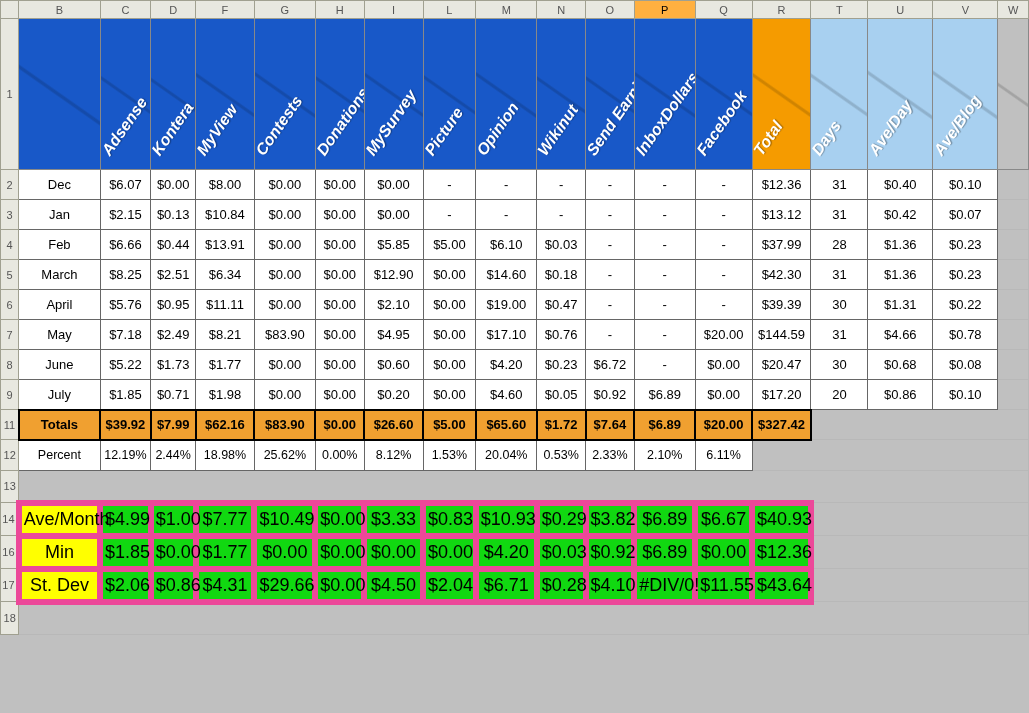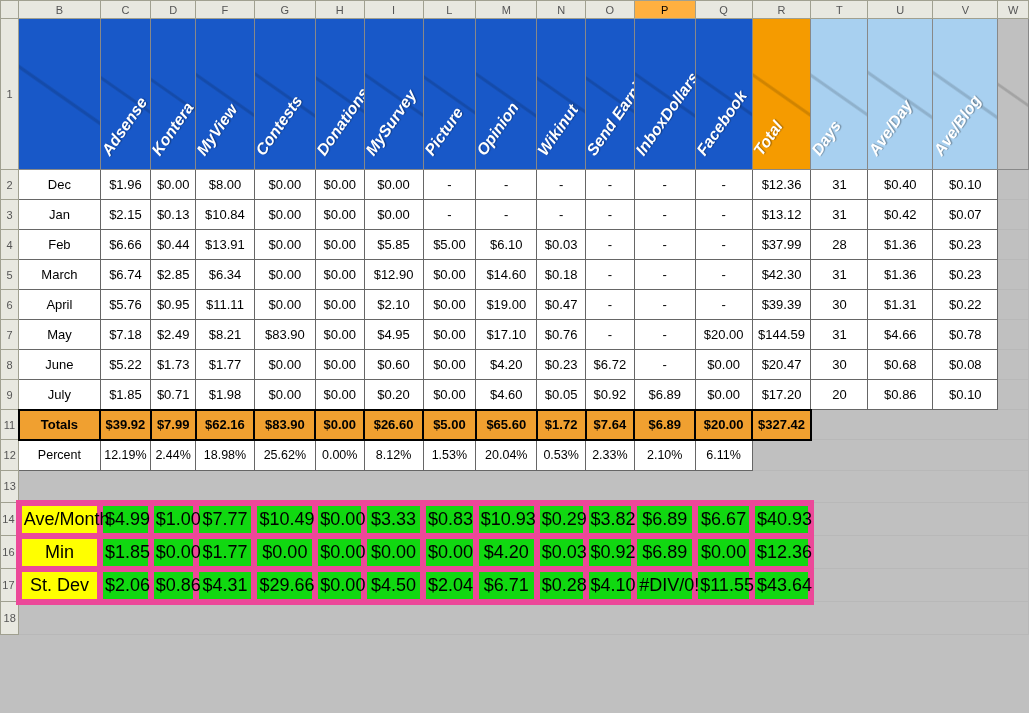--- a/index.html
+++ b/index.html
@@ -272,21 +272,21 @@
     <td class="hcell plain">
             <div class="diag"></div>
           </td>
   </tr>
 
   </tbody>
       <tbody id="month-rows">
         <tr>
           <th class="rowhdr">2</th>
           <td class="cell bold">Dec</td>
-          <td class="cell">$1.96</td>
+          <td class="cell">$6.07</td>
           <td class="cell">$0.00</td>
           <td class="cell">$8.00</td>
           <td class="cell">$0.00</td>
           <td class="cell">$0.00</td>
           <td class="cell">$0.00</td>
           <td class="cell">-</td>
           <td class="cell">-</td>
           <td class="cell">-</td>
           <td class="cell">-</td>
           <td class="cell">-</td>
@@ -335,22 +335,22 @@
           <td class="cell">-</td>
           <td class="cell bold">$37.99</td>
           <td class="cell">28</td>
           <td class="cell">$1.36</td>
           <td class="cell">$0.23</td>
           <td class="blank"></td>
         </tr>
         <tr>
           <th class="rowhdr">5</th>
           <td class="cell bold">March</td>
-          <td class="cell">$6.74</td>
-          <td class="cell">$2.85</td>
+          <td class="cell">$8.25</td>
+          <td class="cell">$2.51</td>
           <td class="cell">$6.34</td>
           <td class="cell">$0.00</td>
           <td class="cell">$0.00</td>
           <td class="cell">$12.90</td>
           <td class="cell">$0.00</td>
           <td class="cell">$14.60</td>
           <td class="cell">$0.18</td>
           <td class="cell">-</td>
           <td class="cell">-</td>
           <td class="cell">-</td>

